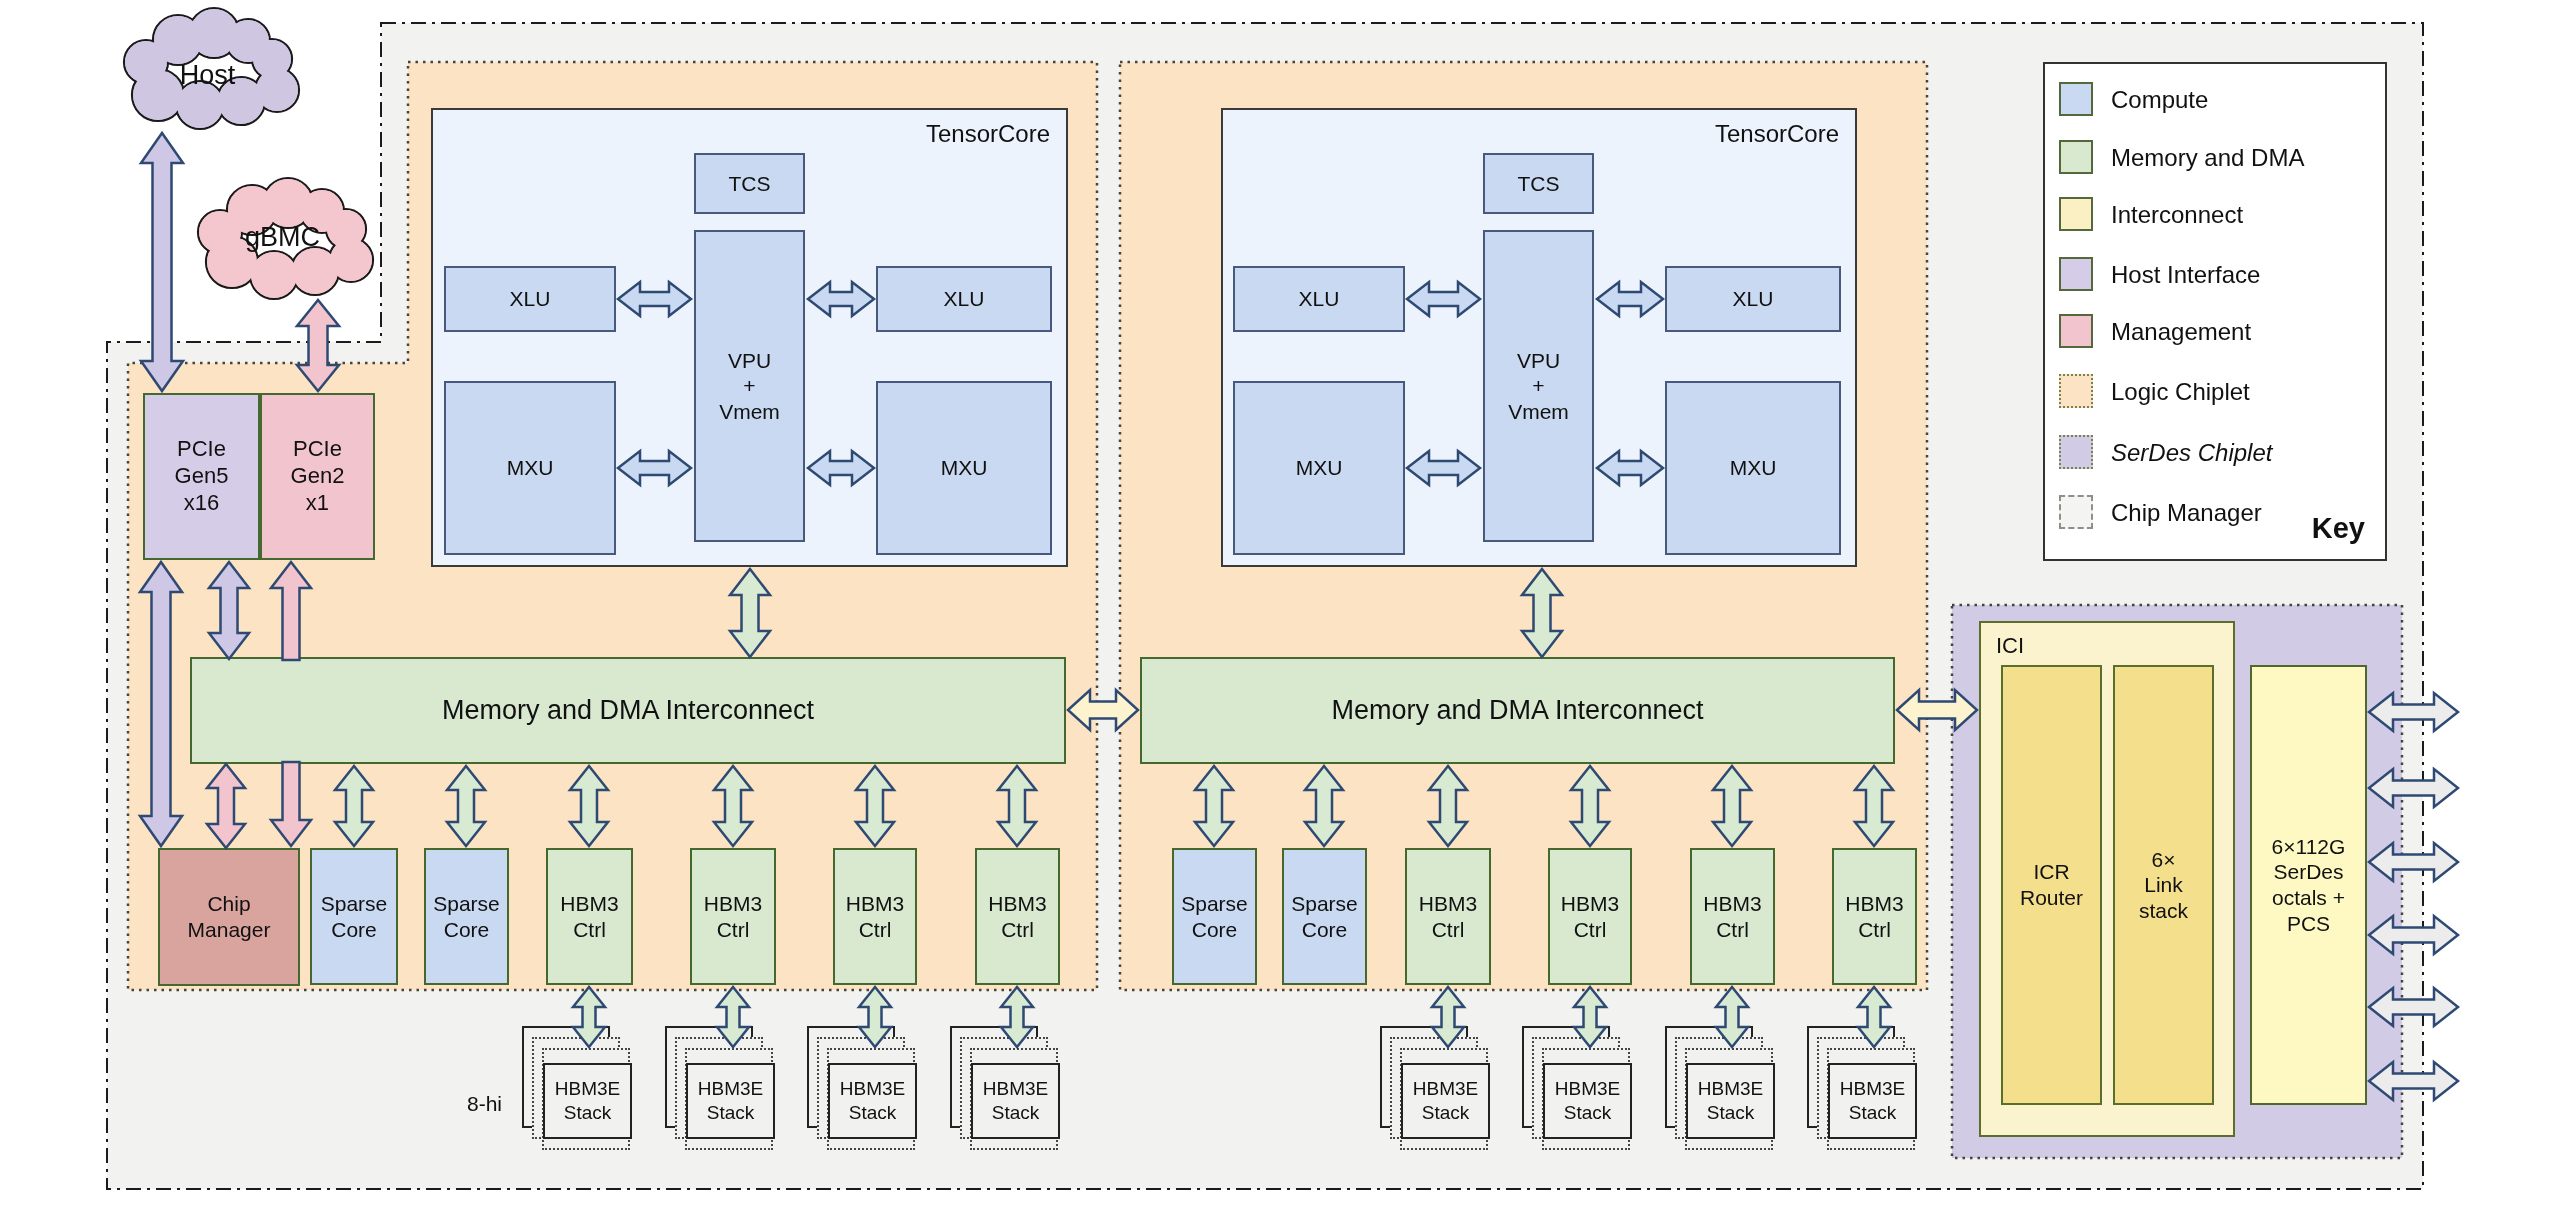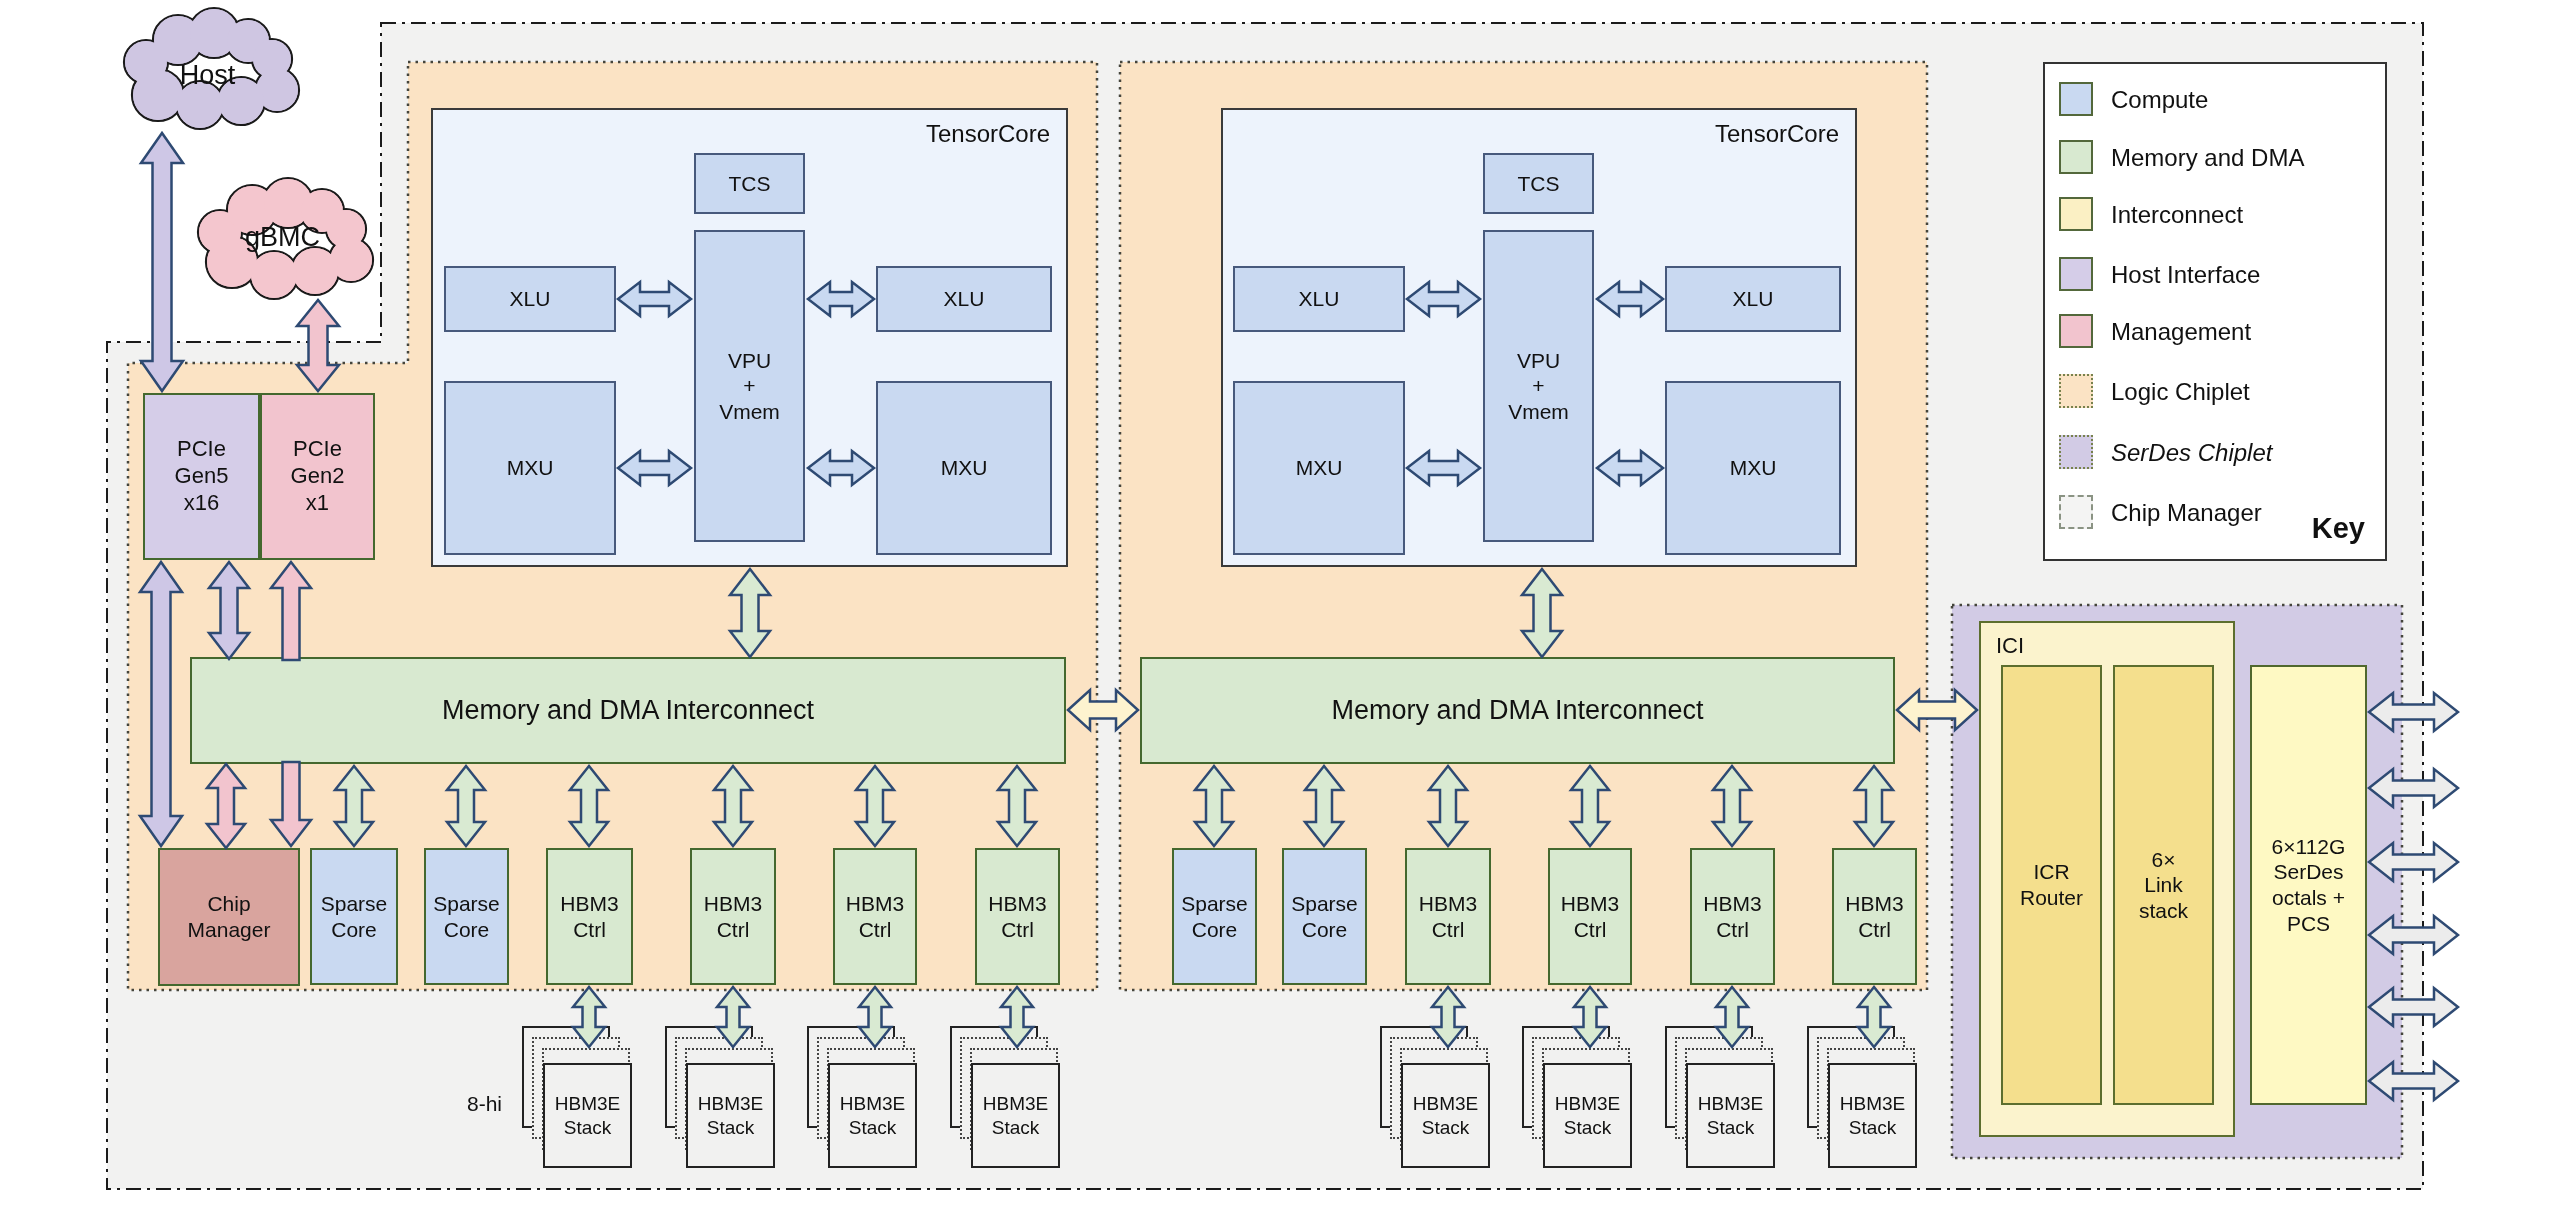--- a/index.html
+++ b/index.html
@@ -21,21 +21,21 @@
   .pcie{font-size:22px;}
   .cloud-label{position:absolute;z-index:3;font-size:27px;text-align:center;}
   .ici-outer{position:absolute;box-sizing:border-box;background:#fbf3cd;border:2px solid #5c6e2e;z-index:2;}
   .ici-title{position:absolute;font-size:22px;z-index:3;}
   .yellow-inner{background:#f4df8d;border:2px solid #5c6e2e;}
   .serdes-blk{background:#fef9c3;border:2px solid #50682e;font-size:21px;}
   .stk{position:absolute;z-index:2;}
   .stk div{position:absolute;box-sizing:border-box;width:88px;height:102px;background:#f1f1f0;}
   .stk .l0{border:2px solid #222;}
   .stk .l1,.stk .l2{border:2px dotted #444;}
-  .stk .front{border:2px solid #222;width:89px;height:105px;display:flex;align-items:center;justify-content:center;
+  .stk .front{border:2px solid #222;width:89px;height:76px;display:flex;align-items:center;justify-content:center;
               text-align:center;white-space:pre-line;line-height:1.25;font-size:19px;}
   .hi-label{position:absolute;font-size:21px;z-index:3;text-align:right;}
   #keybox{position:absolute;left:2043px;top:62px;width:340px;height:495px;background:#ffffff;
           border:2px solid #333;z-index:4;}
   .krow{position:absolute;left:0;width:100%;height:38px;}
   .sw{position:absolute;left:14px;top:0;width:34px;height:34px;box-sizing:border-box;border:2px solid #53683b;}
   .sw.compute-sw{background:#c9d9f1;}
   .sw.memory-sw{background:#d8e9d0;}
   .sw.interconnect-sw{background:#fbf0c4;}
   .sw.host-interface-sw{background:#d5cde8;}

